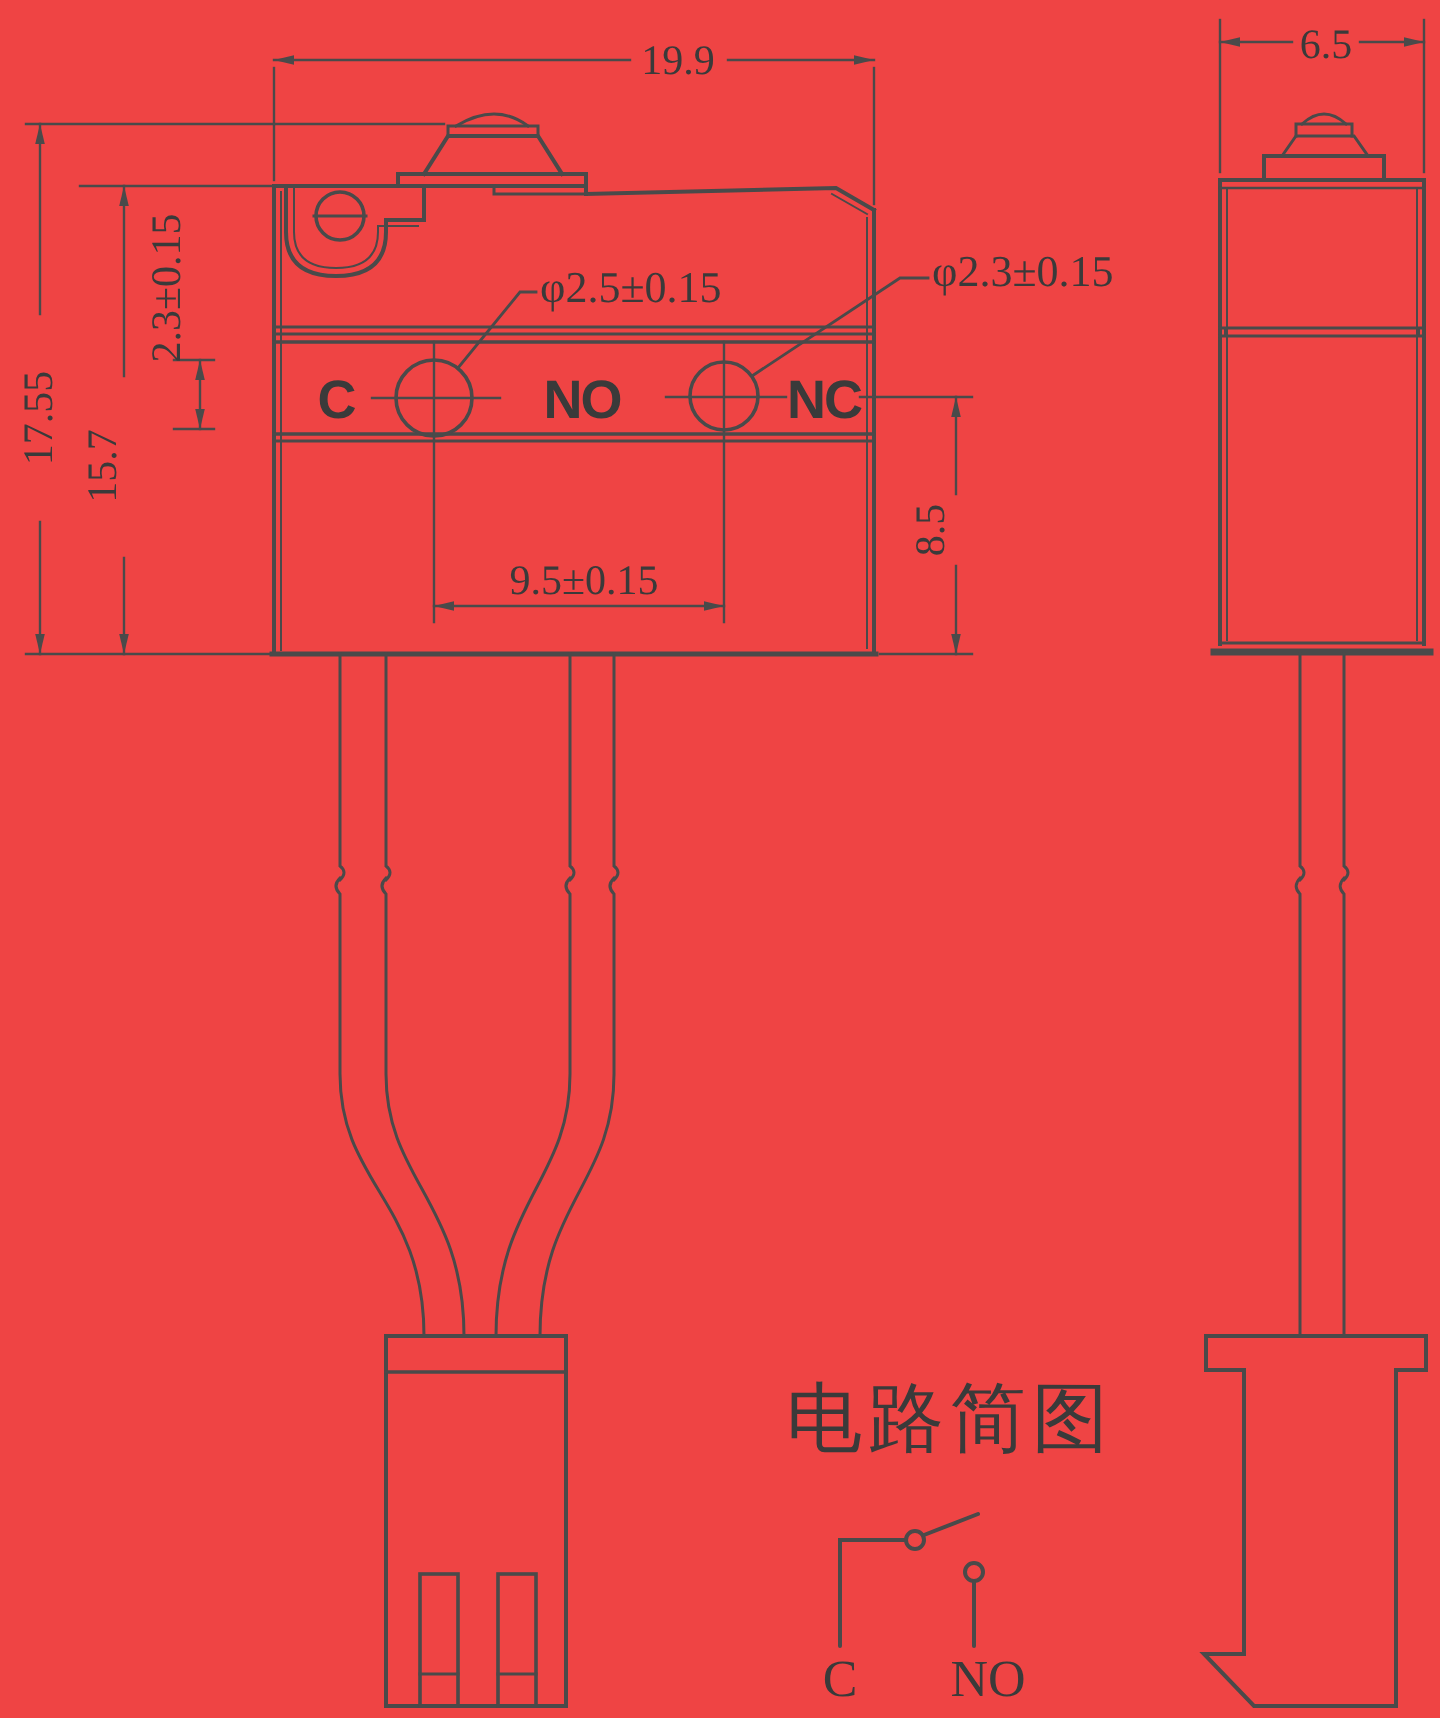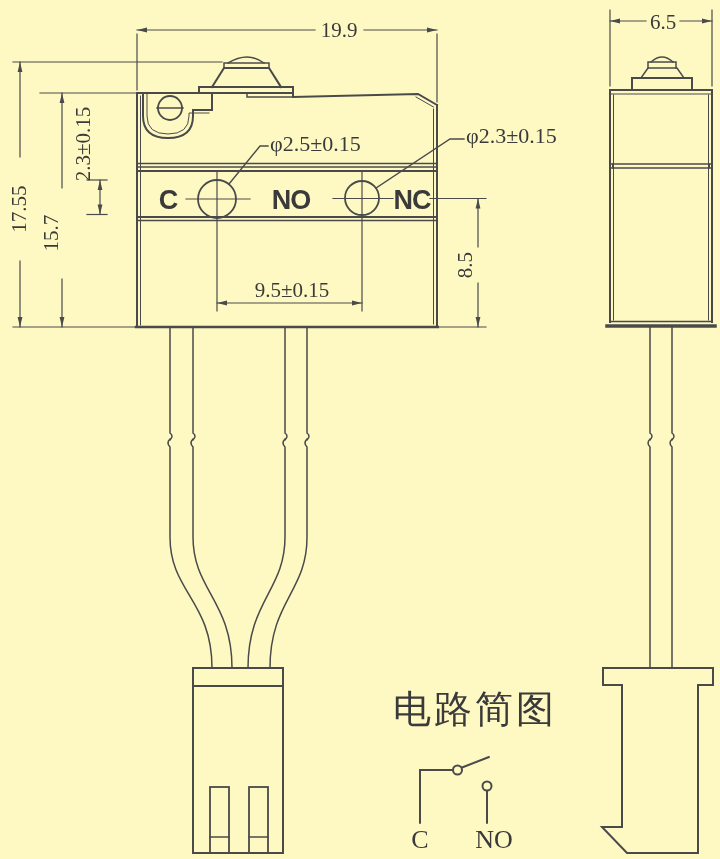--- a/index.html
+++ b/index.html
@@ -1,16 +1,16 @@
 <!DOCTYPE html>
 <html><head>
 <meta charset="utf-8">
 <style>
   html,body{margin:0;padding:0;background:#fff;}
-  #stage{position:relative;width:720px;height:859px;background:#fef9c3;overflow:hidden;
+  #stage{position:relative;width:720px;height:859px;background:#ef4444;overflow:hidden;
          font-family:"Liberation Serif", serif;}
   svg{position:absolute;left:0;top:0;}
   .dimtxt{font-family:"Liberation Serif", serif;font-size:21px;fill:#3a3a3a;}
   .dimtxt2{font-family:"Liberation Serif", serif;font-size:22px;fill:#3a3a3a;}
   .termtxt{font-family:"Liberation Sans", sans-serif;font-weight:bold;font-size:27px;fill:#3a3a3a;letter-spacing:-1px;}
   .cjk{font-family:"Liberation Serif", serif;font-size:38px;fill:#3a3a3a;letter-spacing:3px;}
   .circlbl{font-family:"Liberation Serif", serif;font-size:26px;fill:#3a3a3a;}
 </style>
 </head>
 <body>

